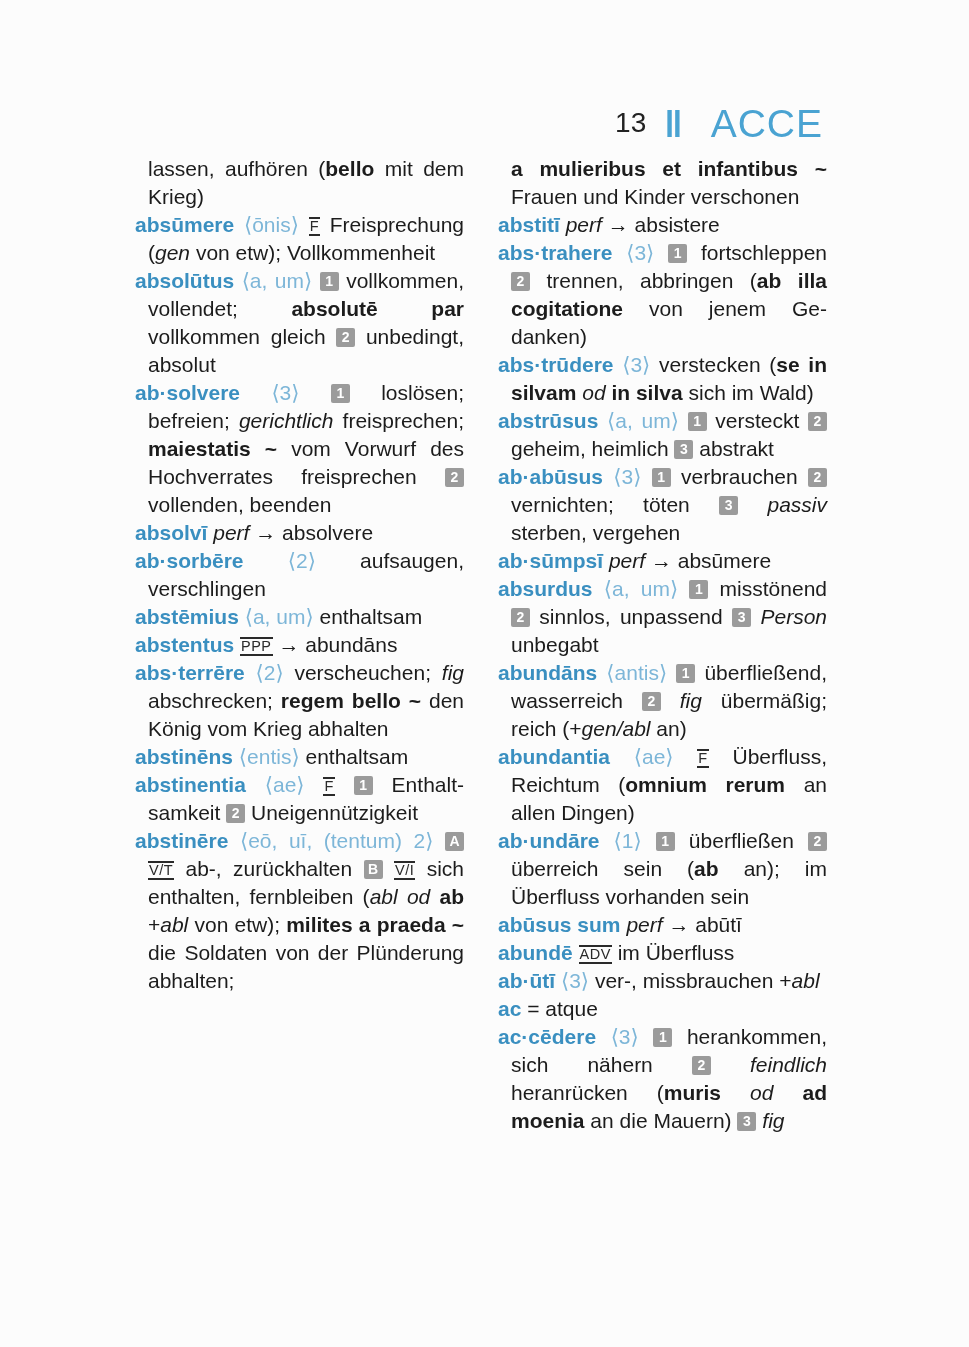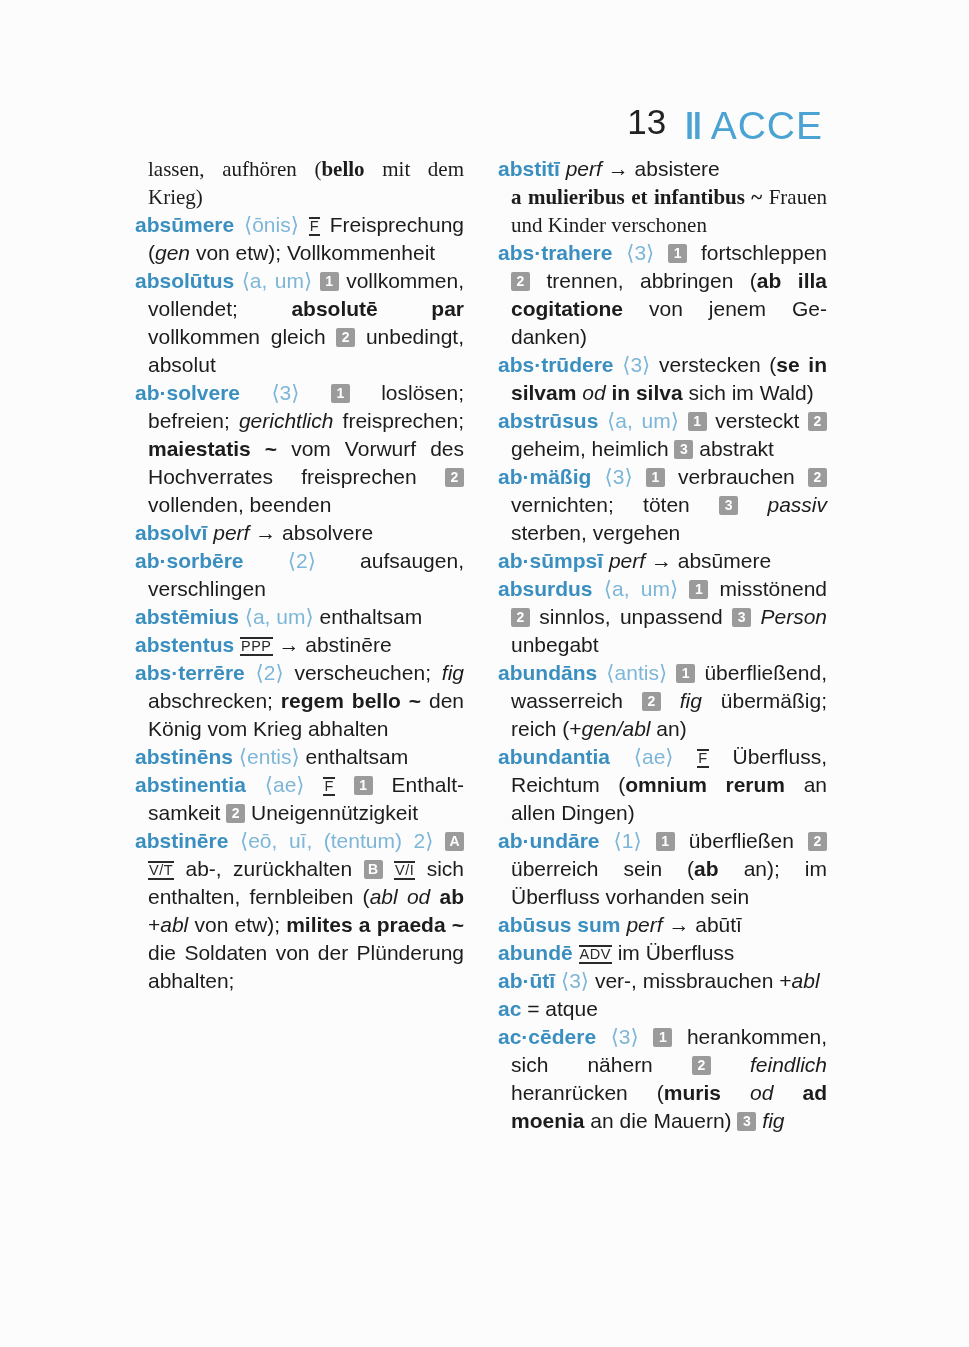--- a/index.html
+++ b/index.html
@@ -17,43 +17,43 @@
     background:var(--paper);
     font-family:"Liberation Sans",sans-serif;
     color:var(--ink);
     overflow:hidden;
   }
   .header{
     position:absolute;top:102px;left:0;width:823px;
     text-align:right;white-space:nowrap;
   }
   .pagenum{
-    font-size:35px;color:#222;margin-right:18px;
+    font-size:28px;color:#222;margin-right:18px;
     vertical-align:5px;
   }
   .divider{
     font-size:37px;color:var(--accent);font-weight:bold;
     margin-right:10px;letter-spacing:-2px;
   }
   .section{
-    font-size:39px;color:var(--accent);letter-spacing:1px;
+    font-size:39px;color:var(--accent);letter-spacing:1px;margin-left:20px;
   }
   .columns{
     position:absolute;left:135px;top:155px;width:692px;
     display:flex;gap:34px;
   }
   .col{width:329px;}
   p.entry{
     margin:0;
     font-size:21px;line-height:28px;
     text-align:justify;
     padding-left:13px;text-indent:-13px;
     hyphens:manual;
   }
-  p.entry.cont{text-indent:0;font-family:Liberation Serif, serif;}
+  p.entry.cont{text-indent:0;}
   .r-hw{color:var(--headword);font-weight:bold;}
   .r-gr{color:var(--bracket);margin-top:28px;}
   .r-b{font-weight:bold;}
   .r-i{font-style:italic;}
   .r-bdg{
     display:inline-block;text-indent:0;
     width:19px;height:19px;line-height:19px;
     background:var(--badge);color:#fff;
     font-size:14px;font-weight:bold;text-align:center;
     border-radius:2px;vertical-align:2px;
@@ -75,33 +75,33 @@
 
 <div class="columns">
   <div class="col">
       <p class="entry cont"><span class="r-t">lassen, aufhören (</span><span class="r-b">bello</span><span class="r-t"> mit dem Krieg)</span></p>
       <p class="entry"><span class="r-hw">absūmere</span><span class="r-gr"> ⟨ōnis⟩ </span><span class="r-tag">F</span><span class="r-t"> Freispre­chung (</span><span class="r-i">gen</span><span class="r-t"> von etw); Vollkom­menheit</span></p>
       <p class="entry"><span class="r-hw">absolūtus</span><span class="r-gr"> ⟨a, um⟩ </span><span class="r-bdg">1</span><span class="r-t"> voll­kommen, vollendet; </span><span class="r-b">absolutē par</span><span class="r-t"> vollkommen gleich </span><span class="r-bdg">2</span><span class="r-t"> un­bedingt, absolut</span></p>
       <p class="entry"><span class="r-hw">ab·solvere</span><span class="r-gr"> ⟨3⟩ </span><span class="r-bdg">1</span><span class="r-t"> loslösen; befreien; </span><span class="r-i">gerichtlich</span><span class="r-t"> freispre­chen; </span><span class="r-b">maiestatis ~</span><span class="r-t"> vom Vor­wurf des Hochverrates frei­sprechen </span><span class="r-bdg">2</span><span class="r-t"> vollenden, been­den</span></p>
       <p class="entry"><span class="r-hw">absolvī</span><span class="r-t"> </span><span class="r-i">perf</span><span class="r-t"> → absolvere</span></p>
       <p class="entry"><span class="r-hw">ab·sorbēre</span><span class="r-gr"> ⟨2⟩</span><span class="r-t"> aufsaugen, verschlingen</span></p>
       <p class="entry"><span class="r-hw">abstēmius</span><span class="r-gr"> ⟨a, um⟩</span><span class="r-t"> enthalt­sam</span></p>
-      <p class="entry"><span class="r-hw">abstentus</span><span class="r-t"> </span><span class="r-tag">PPP</span><span class="r-t"> → abstinēre</span></p>
+      <p class="entry"><span class="r-hw">abstentus</span><span class="r-t"> </span><span class="r-tag">PPP</span><span class="r-t"> → abundāns</span></p>
       <p class="entry"><span class="r-hw">abs·terrēre</span><span class="r-gr"> ⟨2⟩</span><span class="r-t"> verscheu­chen; </span><span class="r-i">fig</span><span class="r-t"> abschrecken; </span><span class="r-b">regem bello ~</span><span class="r-t"> den König vom Krieg abhalten</span></p>
       <p class="entry"><span class="r-hw">abstinēns</span><span class="r-gr"> ⟨entis⟩</span><span class="r-t"> enthaltsam</span></p>
       <p class="entry"><span class="r-hw">abstinentia</span><span class="r-gr"> ⟨ae⟩ </span><span class="r-tag">F</span><span class="r-t"> </span><span class="r-bdg">1</span><span class="r-t"> Enthalt­samkeit </span><span class="r-bdg">2</span><span class="r-t"> Uneigennützigkeit</span></p>
       <p class="entry"><span class="r-hw">abstinēre</span><span class="r-gr"> ⟨eō, uī, (tentum) 2⟩</span><span class="r-t"> </span><span class="r-bdg">A</span><span class="r-t"> </span><span class="r-tag">V/T</span><span class="r-t"> ab-, zurückhalten </span><span class="r-bdg">B</span><span class="r-t"> </span><span class="r-tag">V/I</span><span class="r-t"> sich enthalten, fernbleiben (</span><span class="r-i">abl od</span><span class="r-t"> </span><span class="r-b">ab</span><span class="r-t"> +</span><span class="r-i">abl</span><span class="r-t"> von etw); </span><span class="r-b">mili­tes a praeda ~</span><span class="r-t"> die Soldaten von der Plünderung abhalten;</span></p>
     </div>
   <div class="col">
+      <p class="entry cont"><span class="r-b">a mulieribus et infantibus ~</span><span class="r-t"> Frauen und Kinder verschonen</span></p>
       <p class="entry"><span class="r-hw">abstitī</span><span class="r-t"> </span><span class="r-i">perf</span><span class="r-t"> → absistere</span></p>
-      <p class="entry cont"><span class="r-b">a mulieribus et infantibus ~</span><span class="r-t"> Frauen und Kinder verschonen</span></p>
       <p class="entry"><span class="r-hw">abs·trahere</span><span class="r-gr"> ⟨3⟩ </span><span class="r-bdg">1</span><span class="r-t"> fortschlep­pen </span><span class="r-bdg">2</span><span class="r-t"> trennen, abbringen (</span><span class="r-b">ab illa cogitatione</span><span class="r-t"> von jenem Ge­danken)</span></p>
       <p class="entry"><span class="r-hw">abs·trūdere</span><span class="r-gr"> ⟨3⟩</span><span class="r-t"> verstecken (</span><span class="r-b">se in silvam</span><span class="r-t"> </span><span class="r-i">od</span><span class="r-t"> </span><span class="r-b">in silva</span><span class="r-t"> sich im Wald)</span></p>
       <p class="entry"><span class="r-hw">abstrūsus</span><span class="r-gr"> ⟨a, um⟩ </span><span class="r-bdg">1</span><span class="r-t"> ver­steckt </span><span class="r-bdg">2</span><span class="r-t"> geheim, heimlich </span><span class="r-bdg">3</span><span class="r-t"> abstrakt</span></p>
-      <p class="entry"><span class="r-hw">ab·mäßig</span><span class="r-gr"> ⟨3⟩ </span><span class="r-bdg">1</span><span class="r-t"> verbrau­chen </span><span class="r-bdg">2</span><span class="r-t"> vernichten; töten </span><span class="r-bdg">3</span><span class="r-t"> </span><span class="r-i">passiv</span><span class="r-t"> sterben, vergehen</span></p>
+      <p class="entry"><span class="r-hw">ab·abūsus</span><span class="r-gr"> ⟨3⟩ </span><span class="r-bdg">1</span><span class="r-t"> verbrau­chen </span><span class="r-bdg">2</span><span class="r-t"> vernichten; töten </span><span class="r-bdg">3</span><span class="r-t"> </span><span class="r-i">passiv</span><span class="r-t"> sterben, vergehen</span></p>
       <p class="entry"><span class="r-hw">ab·sūmpsī</span><span class="r-t"> </span><span class="r-i">perf</span><span class="r-t"> → absūmere</span></p>
       <p class="entry"><span class="r-hw">absurdus</span><span class="r-gr"> ⟨a, um⟩ </span><span class="r-bdg">1</span><span class="r-t"> misstö­nend </span><span class="r-bdg">2</span><span class="r-t"> sinnlos, unpassend </span><span class="r-bdg">3</span><span class="r-t"> </span><span class="r-i">Person</span><span class="r-t"> unbegabt</span></p>
       <p class="entry"><span class="r-hw">abundāns</span><span class="r-gr"> ⟨antis⟩ </span><span class="r-bdg">1</span><span class="r-t"> überflie­ßend, wasserreich </span><span class="r-bdg">2</span><span class="r-t"> </span><span class="r-i">fig</span><span class="r-t"> über­mäßig; reich (+</span><span class="r-i">gen/abl</span><span class="r-t"> an)</span></p>
       <p class="entry"><span class="r-hw">abundantia</span><span class="r-gr"> ⟨ae⟩ </span><span class="r-tag">F</span><span class="r-t"> Überfluss, Reichtum (</span><span class="r-b">omnium rerum</span><span class="r-t"> an allen Dingen)</span></p>
       <p class="entry"><span class="r-hw">ab·undāre</span><span class="r-gr"> ⟨1⟩ </span><span class="r-bdg">1</span><span class="r-t"> überfließen </span><span class="r-bdg">2</span><span class="r-t"> überreich sein (</span><span class="r-b">ab</span><span class="r-t"> an); im Überfluss vorhanden sein</span></p>
       <p class="entry"><span class="r-hw">abūsus sum</span><span class="r-t"> </span><span class="r-i">perf</span><span class="r-t"> → abūtī</span></p>
       <p class="entry"><span class="r-hw">abundē</span><span class="r-t"> </span><span class="r-tag">ADV</span><span class="r-t"> im Überfluss</span></p>
       <p class="entry"><span class="r-hw">ab·ūtī</span><span class="r-gr"> ⟨3⟩</span><span class="r-t"> ver-, missbrauchen +</span><span class="r-i">abl</span></p>
       <p class="entry"><span class="r-hw">ac</span><span class="r-t"> = atque</span></p>
       <p class="entry"><span class="r-hw">ac·cēdere</span><span class="r-gr"> ⟨3⟩ </span><span class="r-bdg">1</span><span class="r-t"> herankom­men, sich nähern </span><span class="r-bdg">2</span><span class="r-t"> </span><span class="r-i">feindlich</span><span class="r-t"> heranrücken (</span><span class="r-b">muris</span><span class="r-t"> </span><span class="r-i">od</span><span class="r-t"> </span><span class="r-b">ad moenia</span><span class="r-t"> an die Mauern) </span><span class="r-bdg">3</span><span class="r-t"> </span><span class="r-i">fig</span></p>

